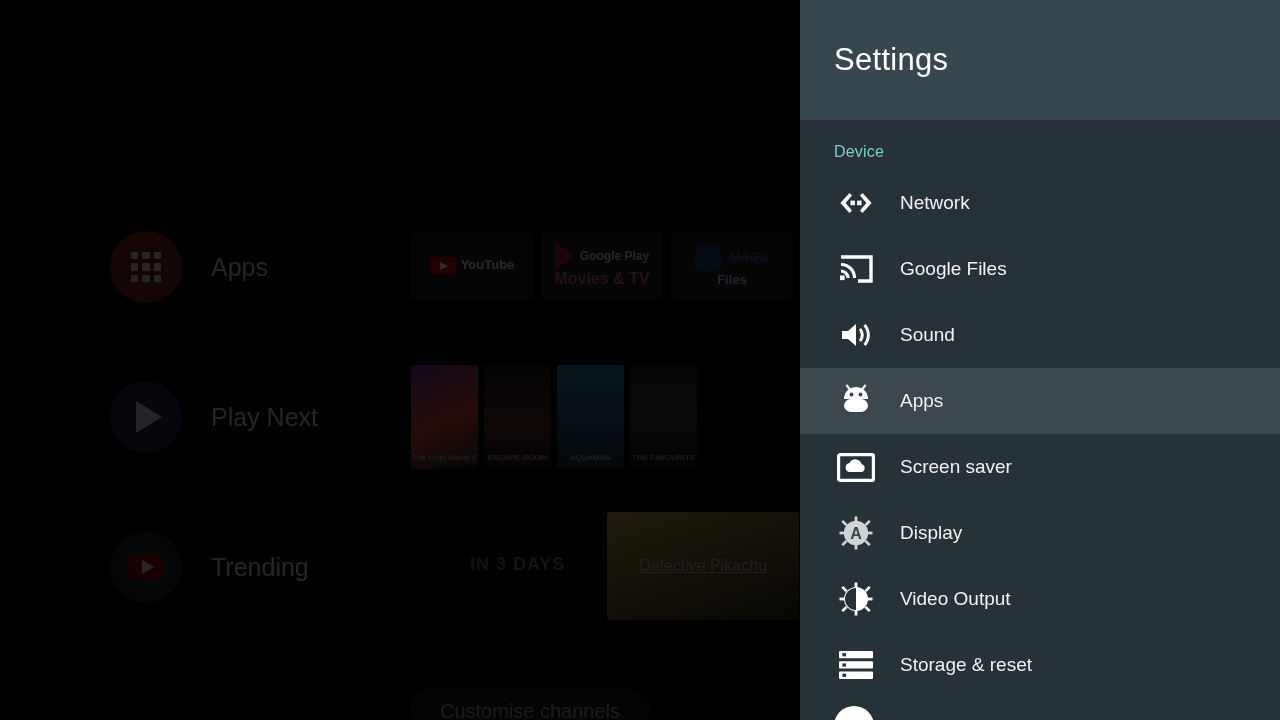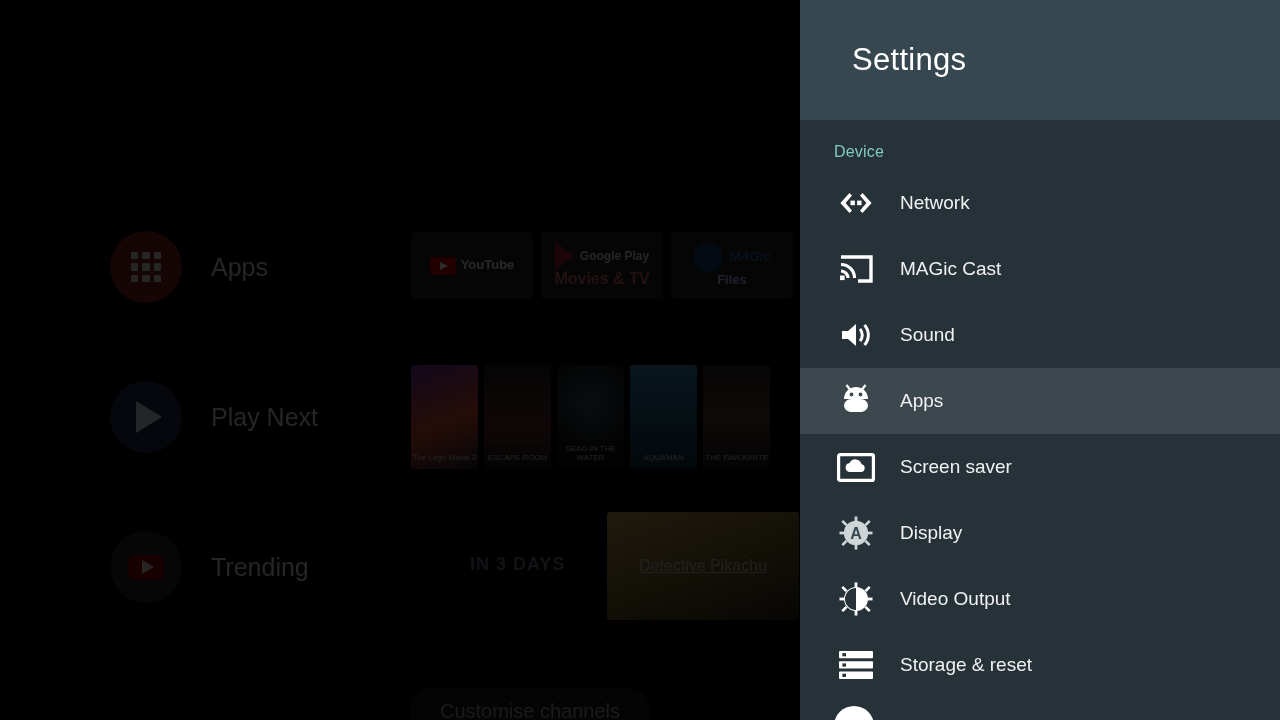--- a/index.html
+++ b/index.html
@@ -84,21 +84,21 @@
   }
   .customise span { font-size:20px; color:#9a9a9a; }
 
   
   #panel {
     position:absolute; right:0; top:0; width:480px; height:720px;
     background:#263238;
   }
   #panel-header {
     height:120px; background:#37474F;
-    display:flex; align-items:center; padding-left:52px;
+    display:flex; align-items:center; padding-left:34px;
   }
   #panel-header h1 { font-size:31px; color:#ffffff; font-weight:normal; letter-spacing:.3px; }
 
   .section-label {
     color:#80CBC4; font-size:16px; padding:23px 0 0 34px; letter-spacing:.2px;
   }
 
   .menu { margin-top:9px; }
   .menu-item {
     height:66px; display:flex; align-items:center; padding-left:34px;
@@ -153,23 +153,20 @@
         </div>
       <div class="row-label">Play Next</div>
     </div>
     <div class="posters" style="left:411px; top:365px;">
       <div class="poster" style="background:linear-gradient(160deg,#6b2fa0,#d94a2b 55%,#1b1b33);">
           <div class="pname">The Lego Movie 2</div>
         </div>
       <div class="poster" style="background:linear-gradient(180deg,#1a1a1a,#5e2a2a 60%,#111);">
           <div class="pname">ESCAPE ROOM</div>
         </div>
-      <div class="poster" style="background:radial-gradient(circle at 50% 35%,#3a4a55,#0a0a0c 70%);">
-          <div class="pname">DEAD IN THE WATER</div>
-        </div>
       <div class="poster" style="background:linear-gradient(180deg,#2f7fa8,#1d4e6b 60%,#0f2a3a);">
           <div class="pname">AQUAMAN</div>
         </div>
       <div class="poster" style="background:linear-gradient(180deg,#2a2320,#4a3e35 50%,#14100e);">
           <div class="pname">THE FAVOURITE</div>
         </div>
     </div>
 
     <div class="row" style="top:531px;">
       <div class="row-badge badge-trend">
@@ -212,21 +209,21 @@
 
       <div class="menu-item">
         <span class="ico">
           <svg width="36" height="30" viewBox="0 0 36 30" fill="none">
             <path d="M3 3 H33 V27 H20" stroke="#fff" stroke-width="3.4" fill="none"></path>
             <path d="M3 10.5 a13.5 13.5 0 0 1 13.5 13.5" stroke="#fff" stroke-width="3.2" fill="none"></path>
             <path d="M3 17 a7 7 0 0 1 7 7" stroke="#fff" stroke-width="3.2" fill="none"></path>
             <rect x="2" y="21.5" width="4.6" height="4.6" fill="#fff"></rect>
           </svg>
         </span>
-        <span class="mlabel">MAGic Cast</span>
+        <span class="mlabel">Google Files</span>
       </div>
 
       <div class="menu-item">
         <span class="ico">
           <svg width="34" height="30" viewBox="0 0 34 30" fill="none">
             <path d="M3 11 H9 L17 4 V26 L9 19 H3 Z" fill="#fff"></path>
             <path d="M21 9 a9 9 0 0 1 0 12" stroke="#fff" stroke-width="3" fill="none"></path>
             <path d="M25.5 5 a15 15 0 0 1 0 20" stroke="#fff" stroke-width="3" fill="none"></path>
           </svg>
         </span>

